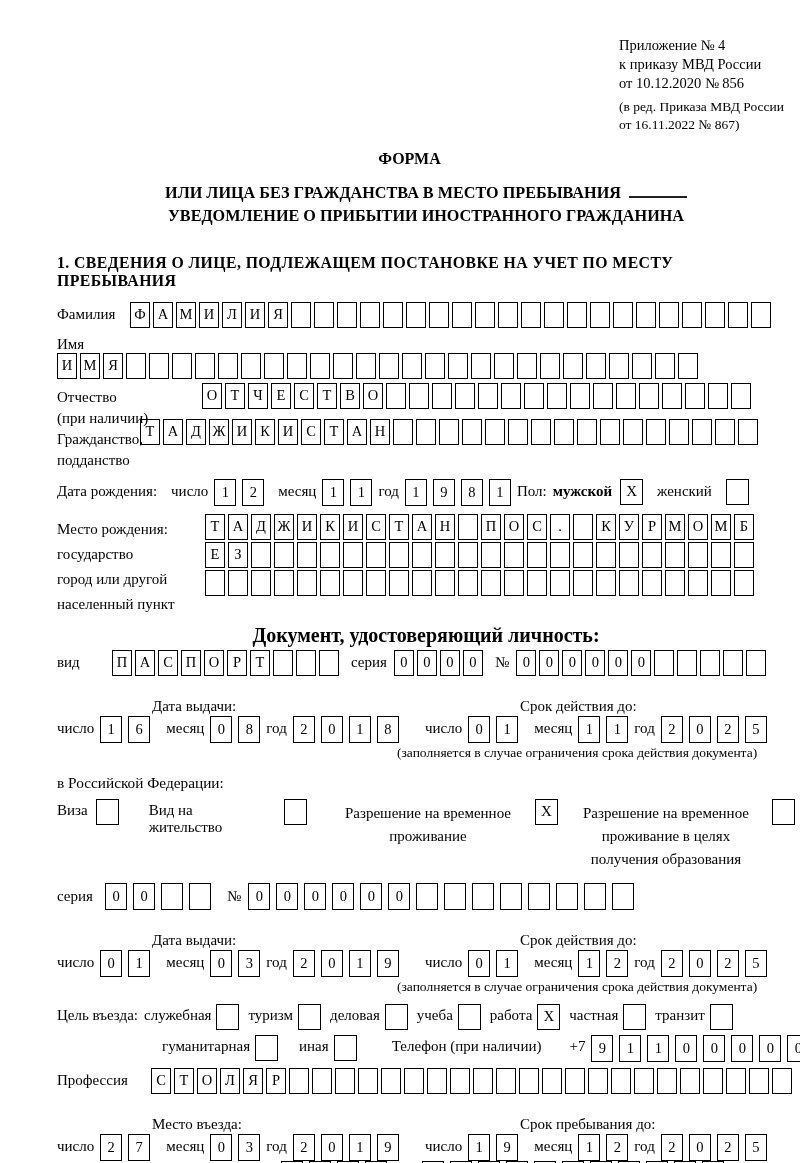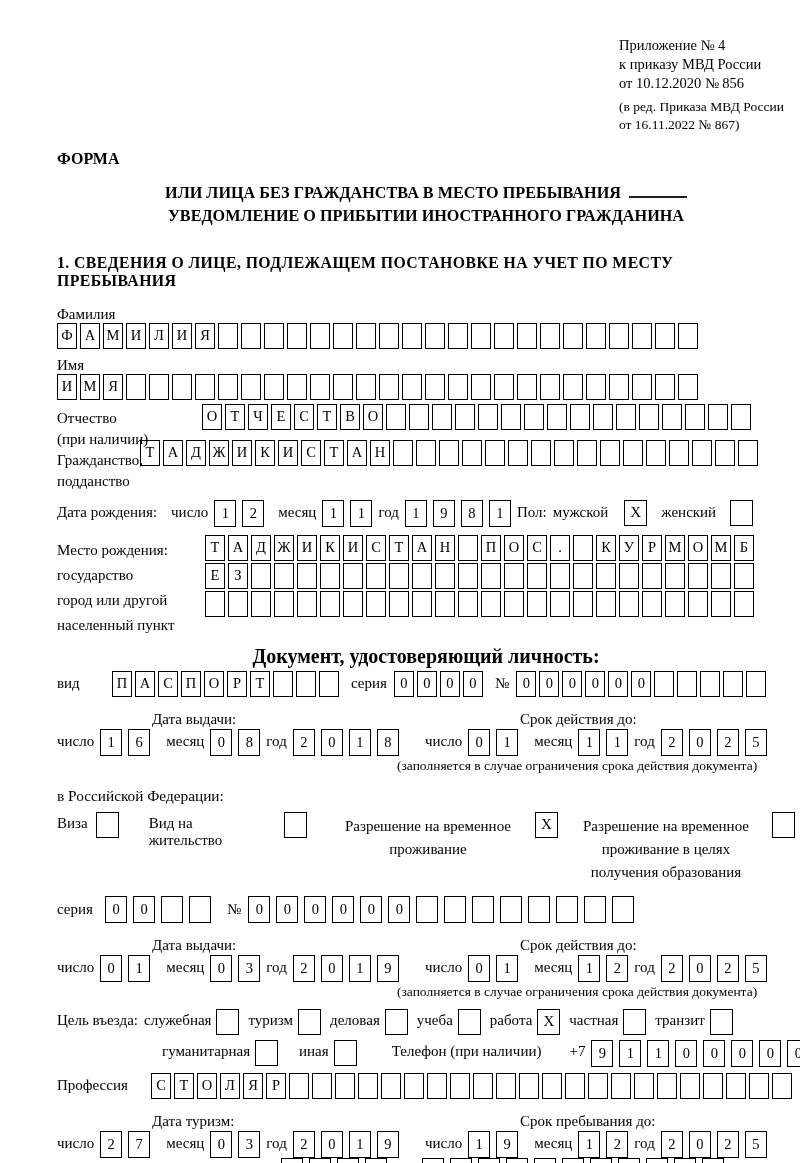--- a/index.html
+++ b/index.html
@@ -8,42 +8,42 @@
     width:800px; height:1163px; overflow:hidden;
     background:#ffffff; color:#000;
     font-family:"Liberation Serif","DejaVu Serif",serif;
     font-size:15px;
   }
   .page { padding:36px 5px 0 57px; }
 
   
   .annex { margin-left:562px; font-size:14.5px; line-height:19px; }
   .annex .edition { margin-top:5px; font-size:13.5px; line-height:18px; }
-  .forma { text-align:left; padding-right:33px; font-weight:bold; font-size:16px; margin-top:16px; }
+  .forma { text-align:center; padding-right:33px; font-weight:bold; font-size:16px; margin-top:16px; }
 
   .title { text-align:center; font-weight:bold; font-size:16.2px; line-height:23px; margin-top:14px; }
   .blank-line { display:inline-block; width:58px; height:13px; border-bottom:2.5px solid #222; margin-left:8px; }
   .sec-heading { font-weight:bold; font-size:15.8px; letter-spacing:.4px; margin-top:26px; }
 
   
   .cells { display:flex; flex-wrap:nowrap; }
   .cell {
     flex-shrink:0; width:20px; height:26px; border:1.5px solid #000;
     margin-right:3px; text-align:center; line-height:23px; font-size:14.5px;
   }
   .cells.wide .cell { width:22px; height:27px; margin-right:6px; line-height:24px; }
   .checkbox {
     display:inline-block; flex-shrink:0; width:23px; height:26px; border:1.5px solid #000;
     text-align:center; line-height:23px; font-size:15px; vertical-align:top;
   }
 
   .row { display:flex; align-items:flex-start; }
   .lbl { flex-shrink:0; padding-top:4px; }
 
-  #row-surname { margin-top:12px;flex-direction:column; }
+  #row-surname { margin-top:12px; }
   #row-surname .lbl { width:73px; }
   #row-name { margin-top:4px;flex-direction:column; }
   #row-name .lbl { width:53px; }
 
   .pair-block { display:flex; margin-top:4px; }
   .pair-labels { width:83px; flex-shrink:0; line-height:21px; padding-top:4px; }
   .pair-cells .crow { margin-bottom:10px; }
   .indent62 { margin-left:62px; }
 
   
@@ -55,21 +55,21 @@
   #block-birthplace { display:flex; margin-top:8px; }
   #block-birthplace .bp-labels { width:148px; flex-shrink:0; line-height:25px; padding-top:3px; }
   #block-birthplace .crow { margin-bottom:2px; }
 
   .doc-heading { text-align:center; font-weight:bold; font-size:20px; margin-top:7px; }
 
   #row-kind { margin-top:3px; }
   #row-kind .lbl-kind { width:55px; flex-shrink:0; padding-top:4px; }
   #row-kind .lbl-mid { flex-shrink:0; padding-top:4px; margin:0 7px 0 9px; }
 
-  .dates-row { display:flex; margin-top:12px; }
+  .dates-row { display:flex; margin-top:20px; }
   .date-col1 { width:368px; flex-shrink:0; }
   .date-caption { margin-left:95px; line-height:20px; }
   .date-line { display:flex; align-items:flex-start; }
   .date-note { font-size:13.5px; padding-left:340px; line-height:18px; margin-top:1px; }
 
   .intro { margin-top:8px; line-height:25px; font-size:15.3px; }
 
   #row-options { display:flex; align-items:flex-start; margin-top:4px; }
   .opt { display:flex; align-items:flex-start; }
   .opt .olabel { padding-top:3px; }
@@ -268,21 +268,21 @@
         <span class="cell">1</span>
       </div>
     <span class="dlabel">год</span>
     <div class="cells wide">
         <span class="cell">1</span>
         <span class="cell">9</span>
         <span class="cell">8</span>
         <span class="cell">1</span>
       </div>
     <span class="dlabel">Пол:</span>
-    <span class="dlabel" style="margin-right:16px;">мужской</span>
+    <span class="dlabel" style="margin-right:8px;font-weight:bold;">мужской</span>
     <span class="checkbox">X</span>
     <span class="dlabel gap14">женский</span>
     <span class="checkbox gap8"></span>
   </div>
 
   <div id="block-birthplace">
     <div class="bp-labels">
       <div>Место рождения:</div>
       <div>государство</div>
       <div>город или другой</div>
@@ -646,21 +646,21 @@
         <span class="cell"></span>
         <span class="cell"></span>
         <span class="cell"></span>
         <span class="cell"></span>
         <span class="cell"></span>
       </div>
   </div>
 
   <div class="dates-row">
     <div class="date-col1">
-      <div class="date-caption">Дата туризм:</div>
+      <div class="date-caption">Место въезда:</div>
       <div class="date-line">
         <span class="dlabel">число</span>
         <div class="cells wide">
             <span class="cell">2</span>
             <span class="cell">7</span>
           </div>
         <span class="dlabel gap10">месяц</span>
         <div class="cells wide">
             <span class="cell">0</span>
             <span class="cell">3</span>

